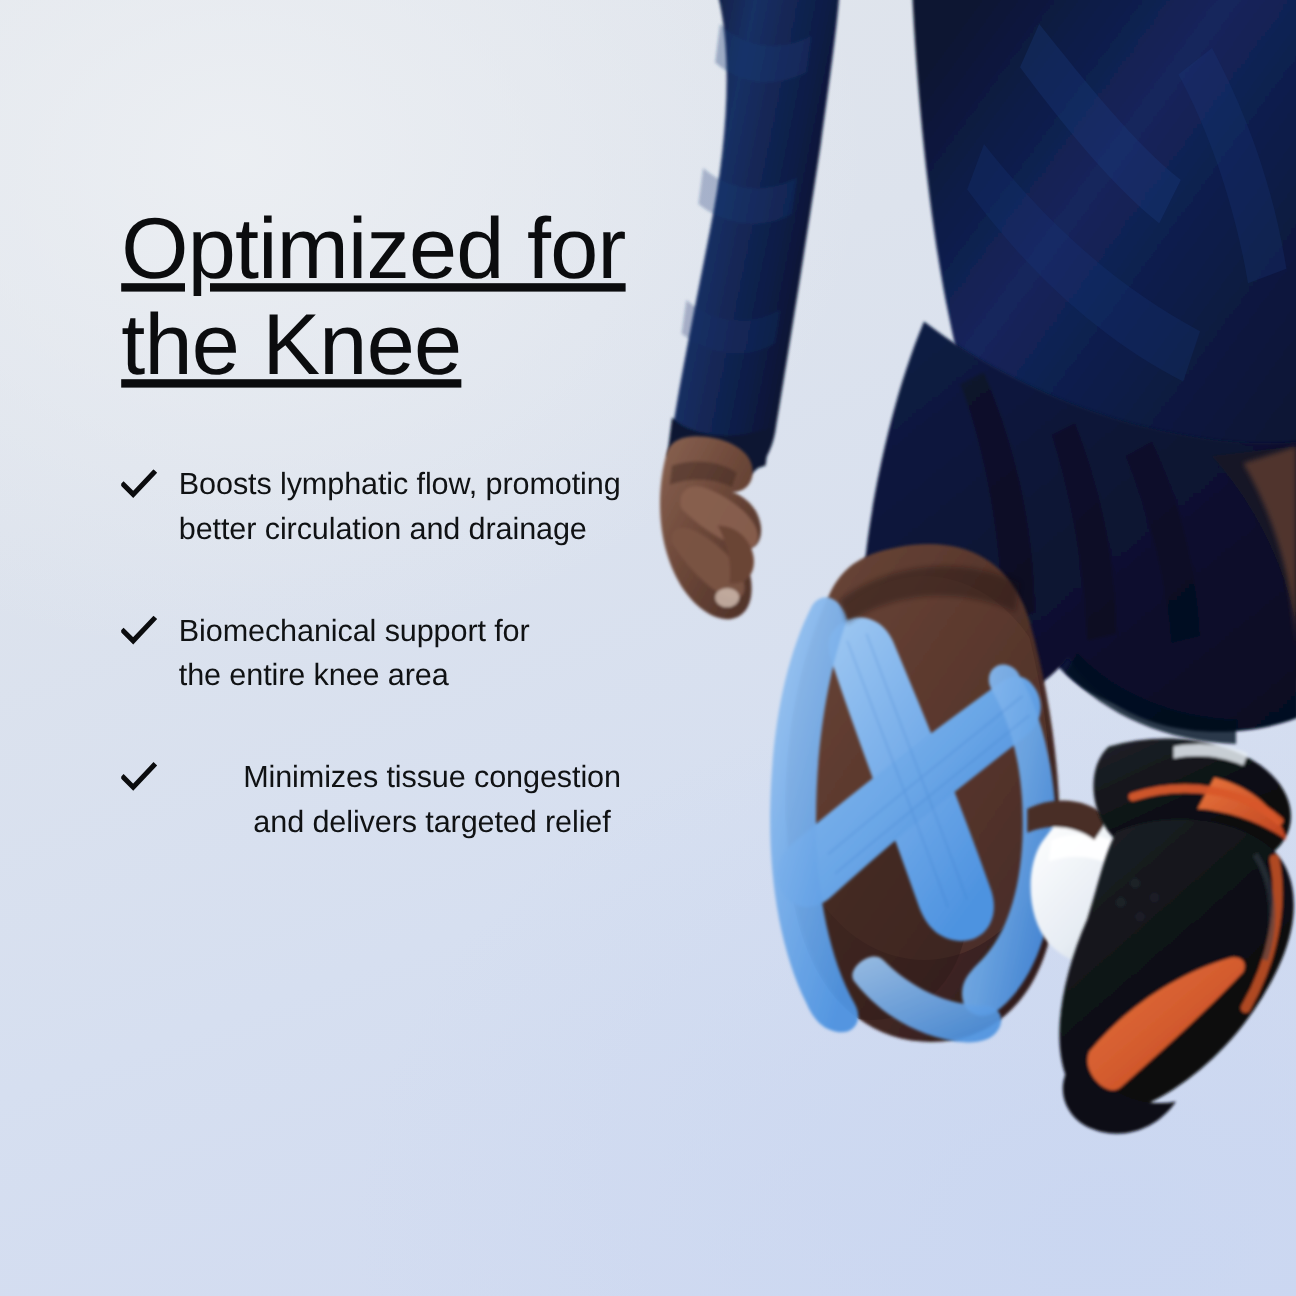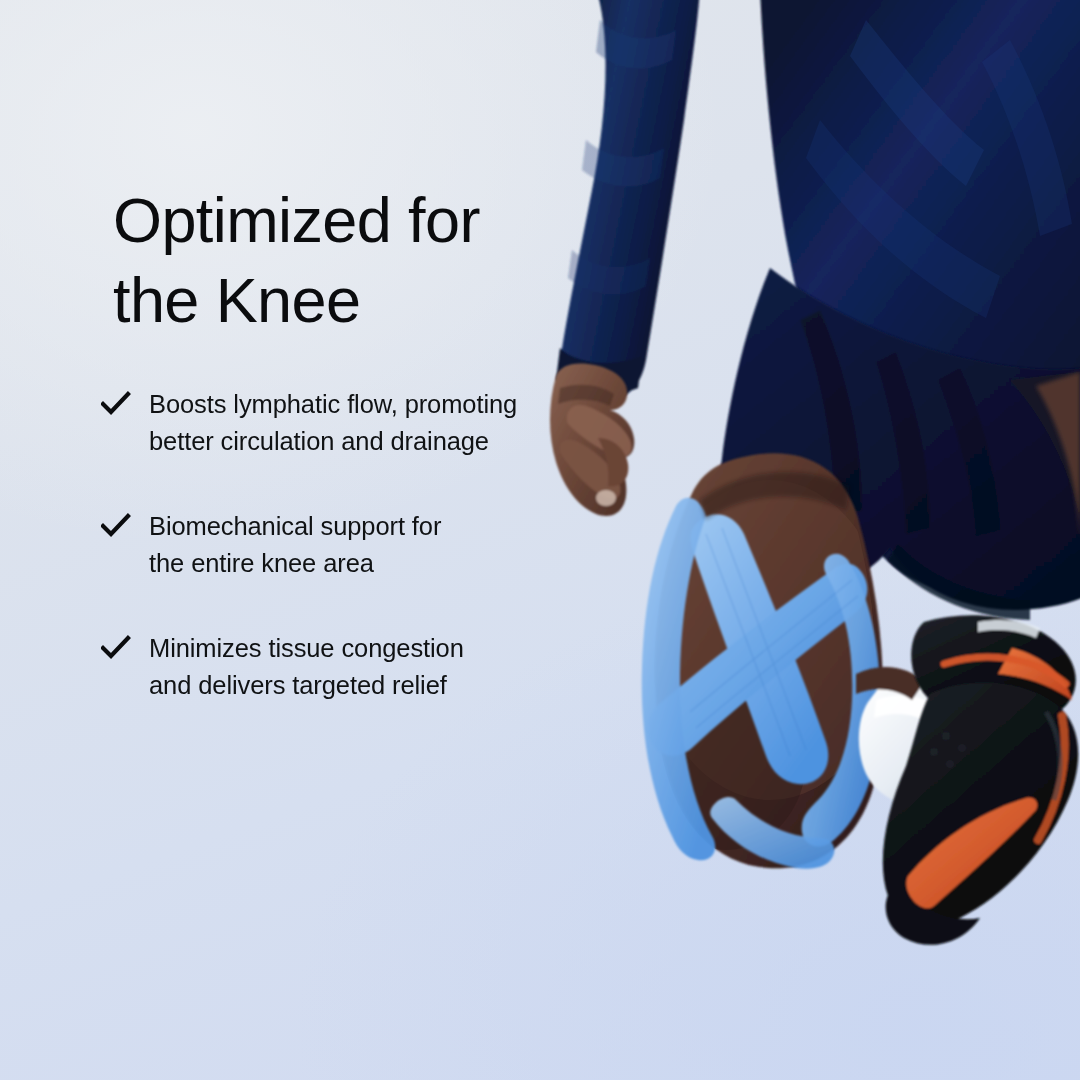--- a/index.html
+++ b/index.html
@@ -32,45 +32,46 @@
     width: 1080px;
     height: 1080px;
   }
 
   
   .headline {
     position: absolute;
     left: 101px;
     top: 168px;
     width: 470px;
-    margin: 12px;
-    font-size: 63px;
+    margin: 0;
+    font-size: 72px;
     line-height: 80px;
     font-weight: 300;
     letter-spacing: -0.6px;
     color: #0b0c0e;
     white-space: pre-line;
+    text-decoration: underline;
   }
 
   .bullets {
     position: absolute;
     left: 101px;
     top: 386px;
     width: 470px;
     list-style: none;
     margin: 0;
     padding: 0;
   }
   .bullet {
     position: relative;
     display: flex;
     align-items: flex-start;
     margin-bottom: 48px;
   }
-  .bullet:last-child { margin-bottom: 0; }
+  .bullet:last-child { margin-bottom: 0; text-align: center; }
 
   .check-icon {
     flex: 0 0 auto;
     width: 30px;
     height: 26px;
     margin-top: 5px;
     position: relative;
   }
   .check-icon svg { display: block; }
 

